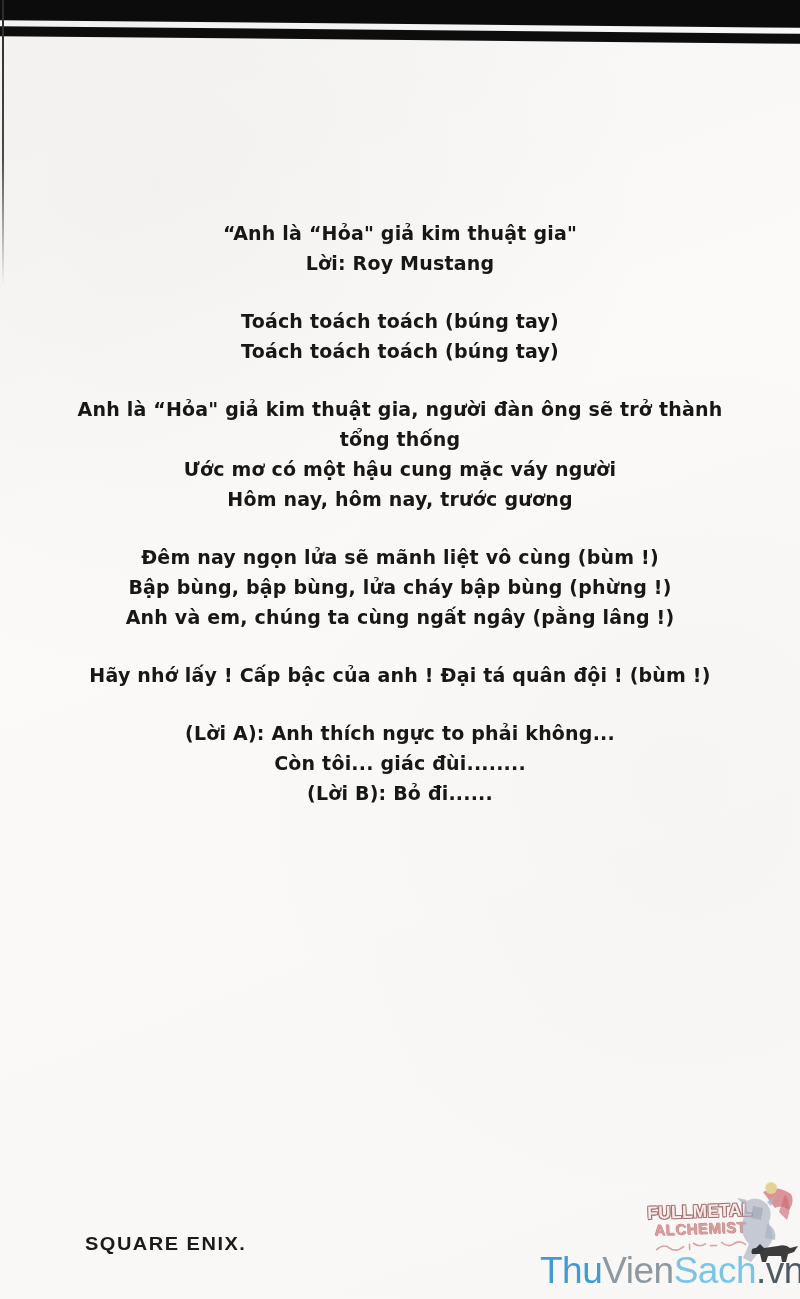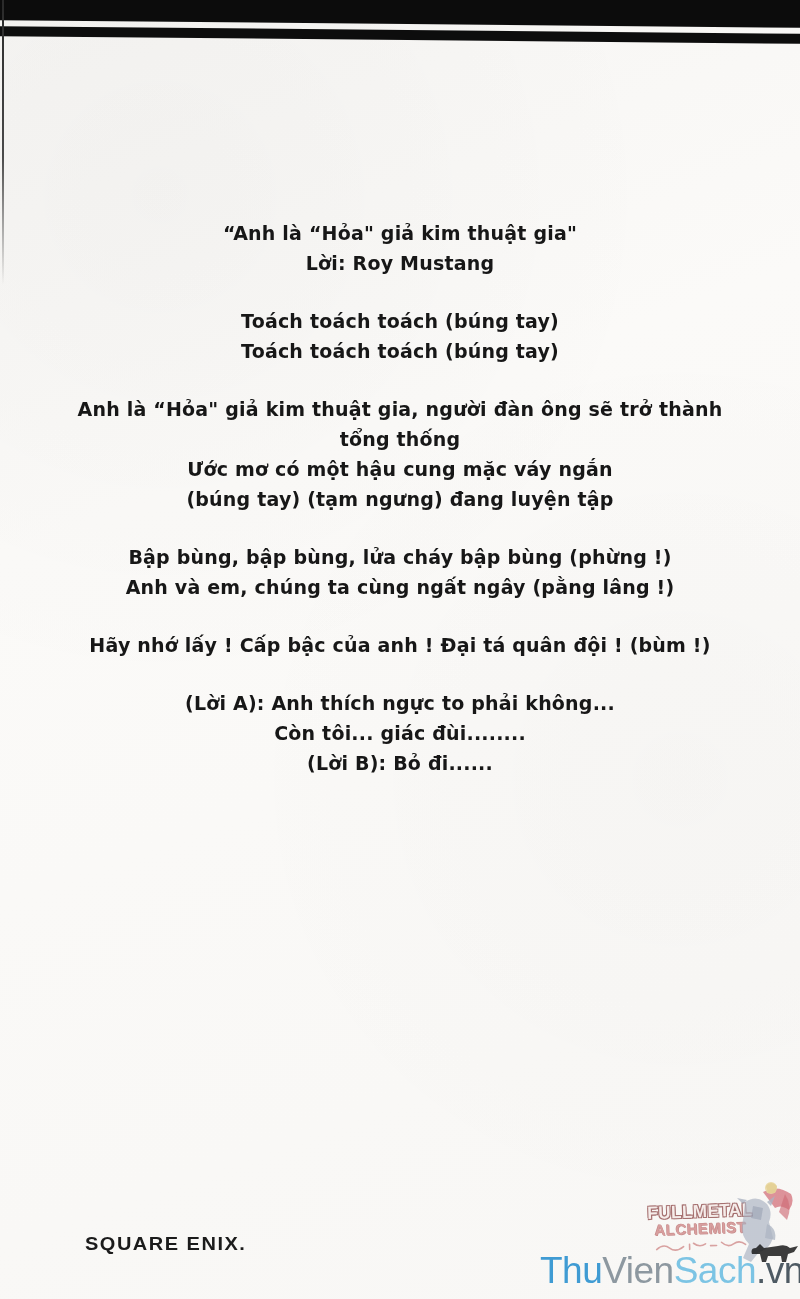--- a/index.html
+++ b/index.html
@@ -123,25 +123,26 @@
   </div>
 
   <div class="stanza">
     <div class="line">Toách toách toách (búng tay)</div>
     <div class="line">Toách toách toách (búng tay)</div>
   </div>
 
   <div class="stanza">
     <div class="line">Anh là “Hỏa" giả kim thuật gia, người đàn ông sẽ trở thành</div>
     <div class="line">tổng thống</div>
-    <div class="line">Ước mơ có một hậu cung mặc váy ngắn</div>
-    <div class="line">(búng tay) (tạm ngưng) đang luyện tập</div>
+    <div class="line">Ước mơ có một hậu cung mặc váy người</div>
+    <div class="line">Hôm nay, hôm nay, trước gương</div>
   </div>
 
   <div class="stanza">
+    <div class="line">Đêm nay ngọn lửa sẽ mãnh liệt vô cùng (bùm !)</div>
     <div class="line">Bập bùng, bập bùng, lửa cháy bập bùng (phừng !)</div>
     <div class="line">Anh và em, chúng ta cùng ngất ngây (pằng lâng !)</div>
   </div>
 
   <div class="stanza">
     <div class="line">Hãy nhớ lấy ! Cấp bậc của anh ! Đại tá quân đội ! (bùm !)</div>
   </div>
 
   <div class="stanza">
     <div class="line">(Lời A): Anh thích ngực to phải không...</div>

